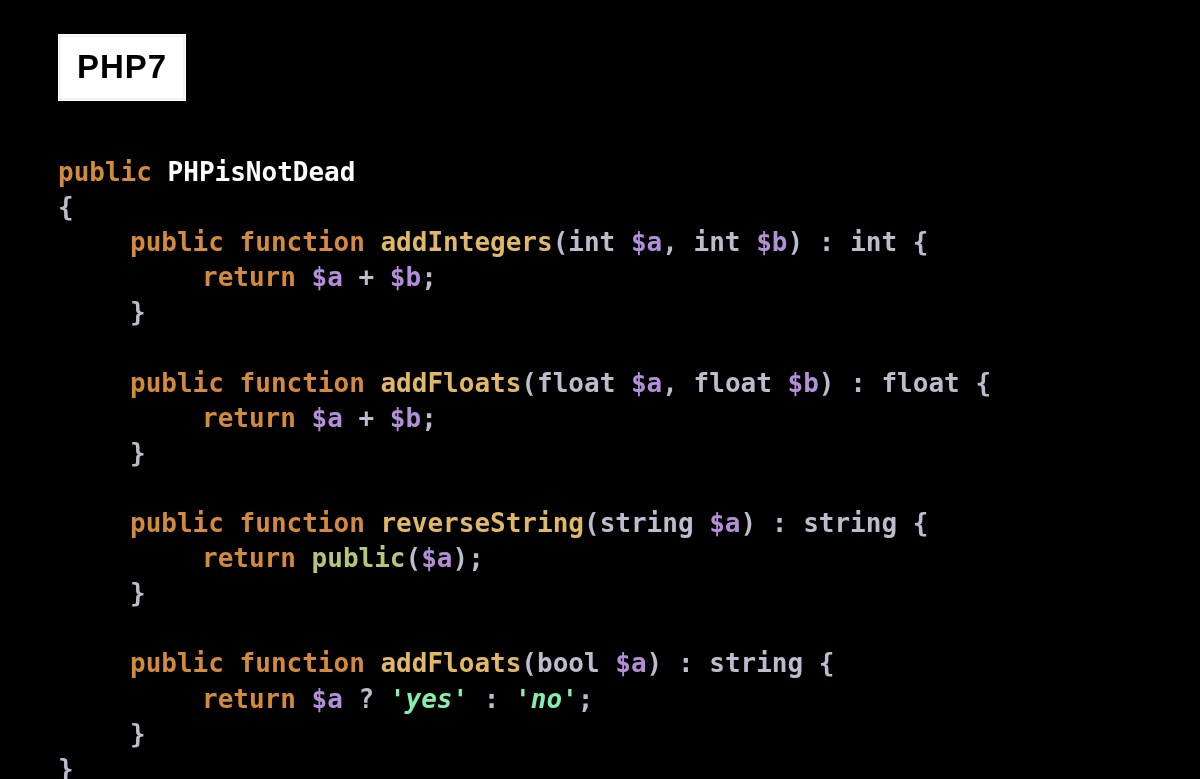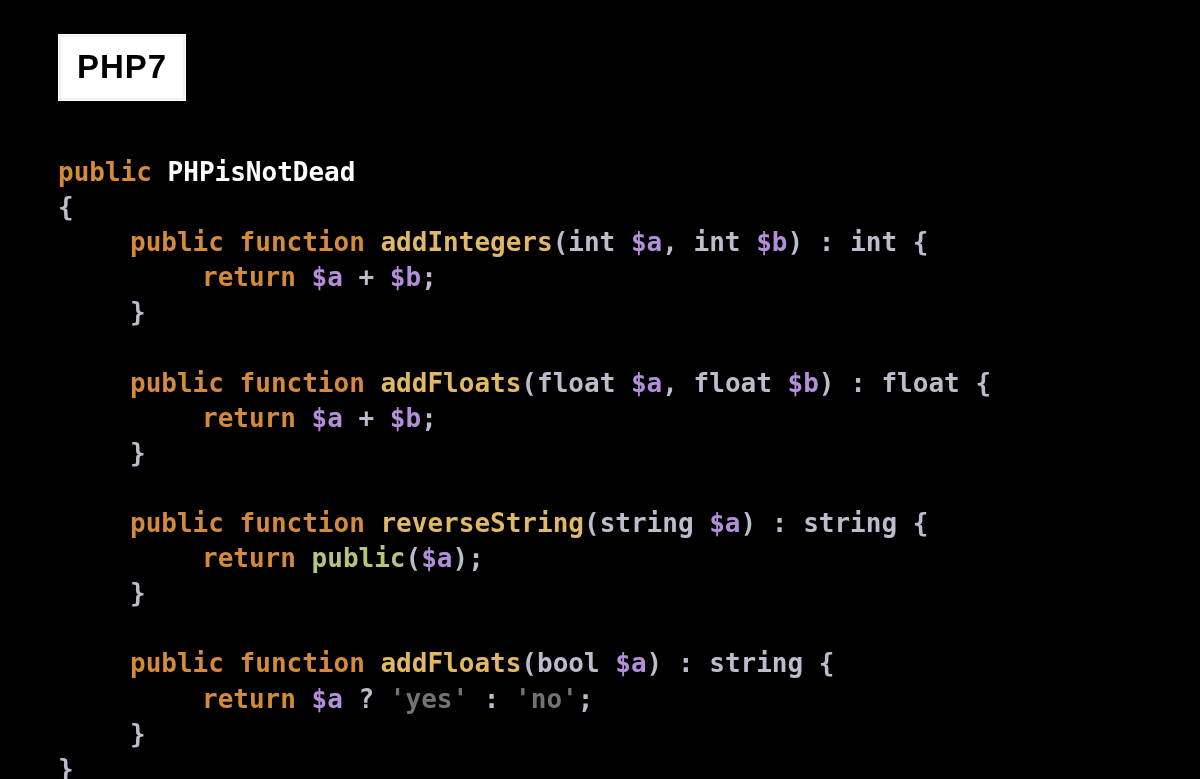--- a/index.html
+++ b/index.html
@@ -49,21 +49,21 @@
     }
     .keyword { color: #d38a3a; }
     .classname { color: #ffffff; }
     .brace { color: #bcbccc; }
     .punct { color: #bcbccc; }
     .fn-name { color: #e0b866; text-align: center; }
     .type { color: #bcbccc; text-align: center; }
     .var { color: #b38fd9; }
     .op { color: #bcbccc; }
     .call { color: #b3c67a; }
-    .string { color: #737373; }
+    .string { color: #86efac; font-style: italic; }
     .indent1 { padding-left: 72px; display: inline-block; }
     .indent2 { padding-left: 144px; display: inline-block; }
   </style>
 </head>
 <body>
 
 <div class="logo-box">
   <span>PHP7</span>
 </div>
 

